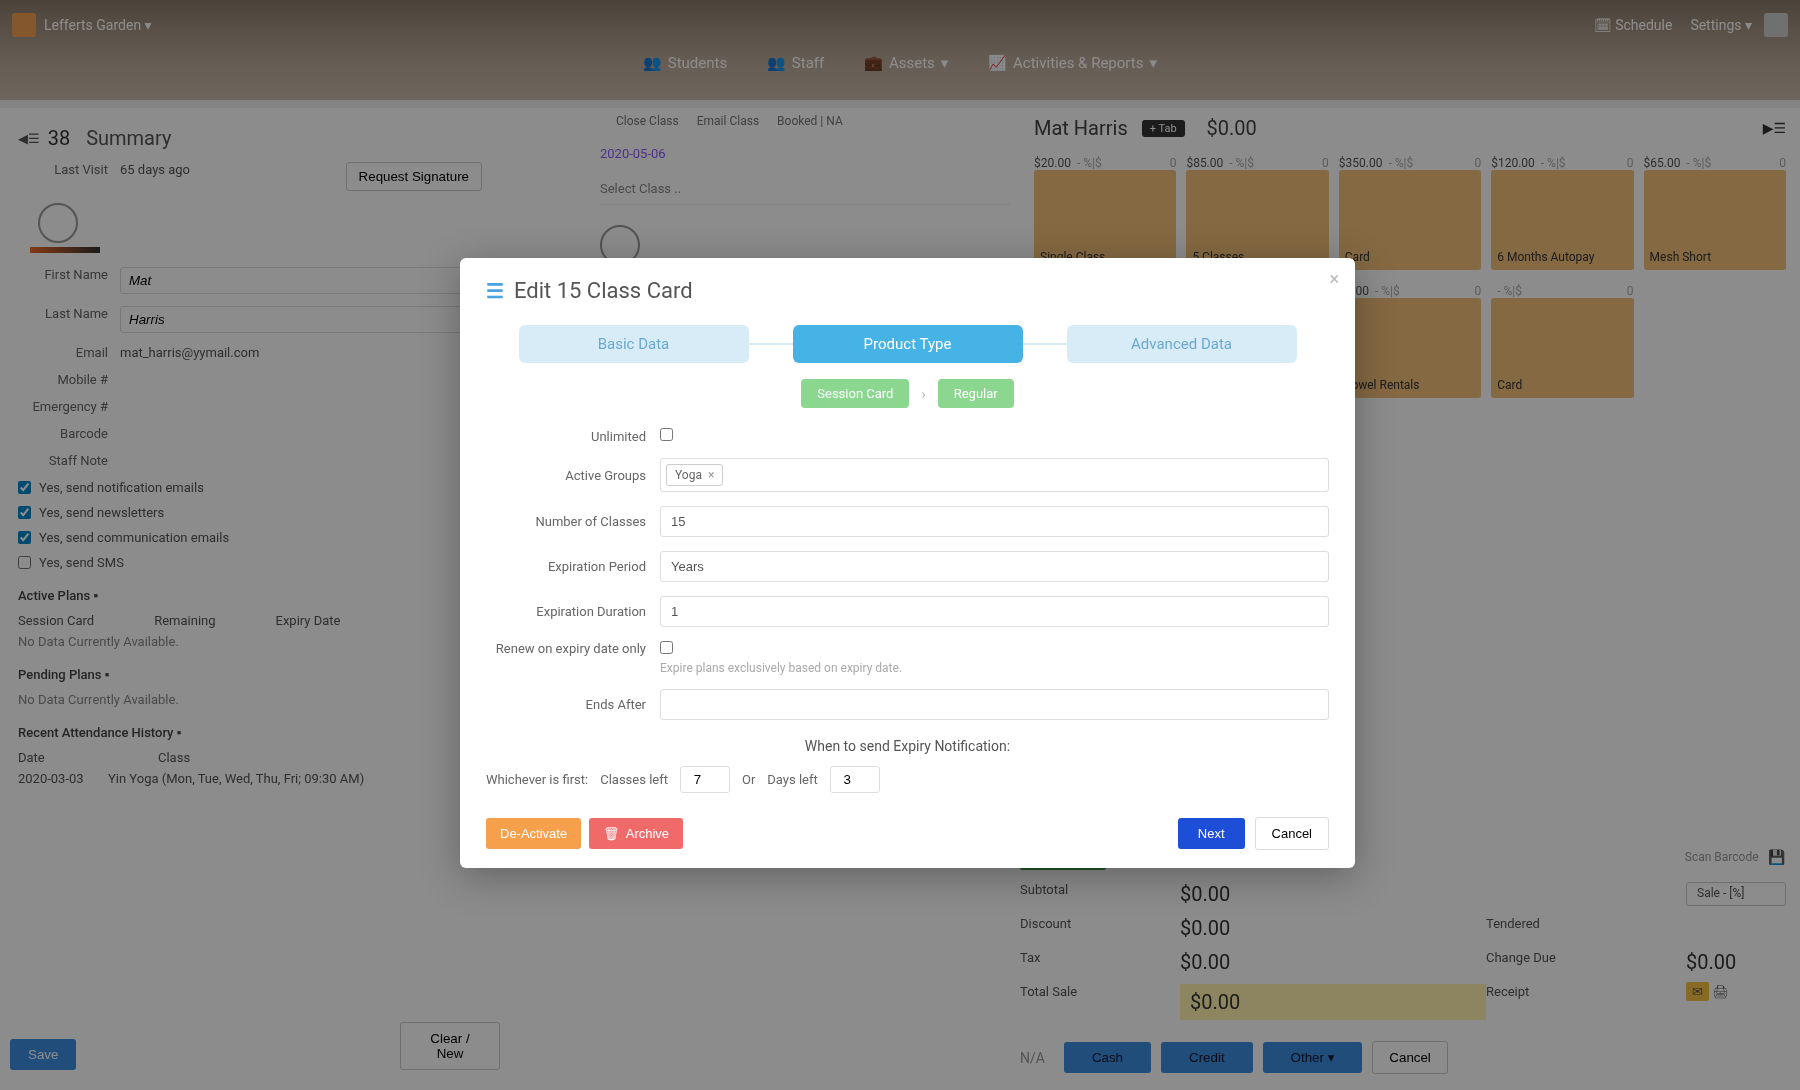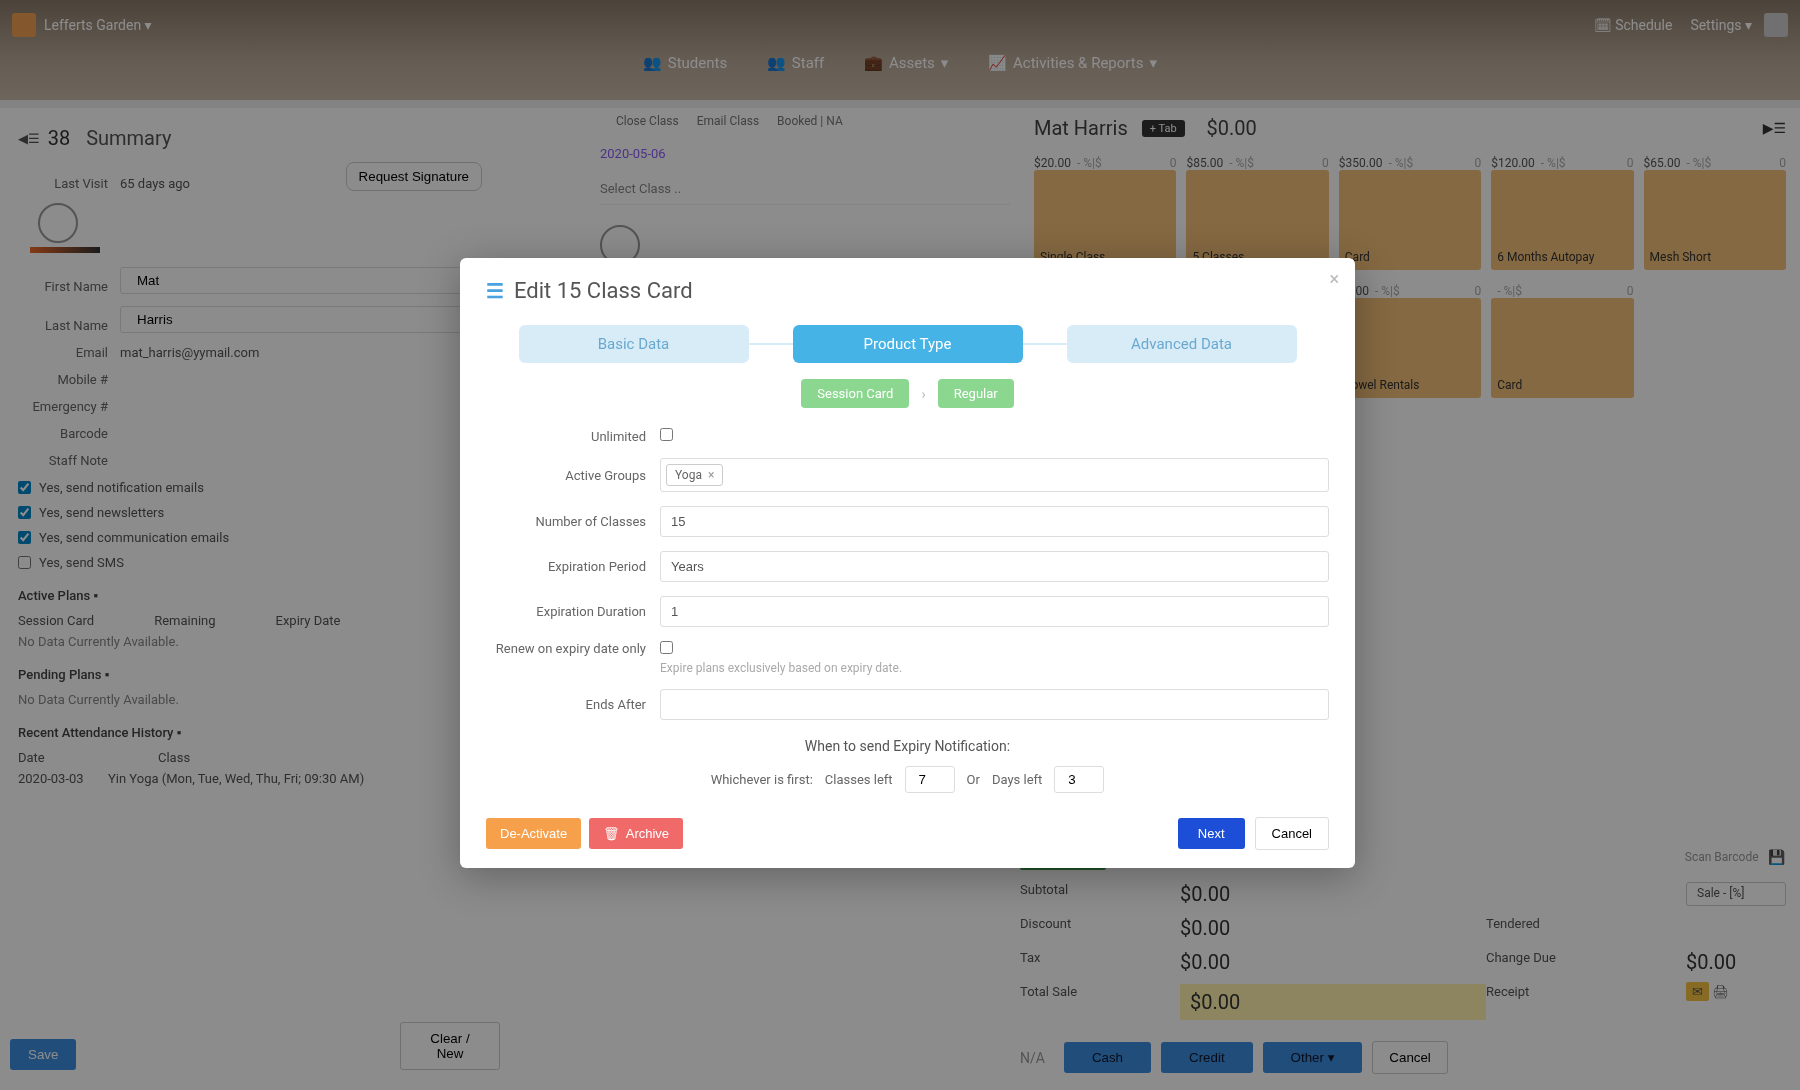--- a/index.html
+++ b/index.html
@@ -56,28 +56,28 @@
   position: absolute;
   left: 0; top: 0; bottom: 0;
   width: 500px;
   padding: 12px 18px;
   font-size: 13px;
   color: #555;
 }
 .left-col .num { font-size: 20px; color: #333; }
 .left-col .summary-title { font-size: 20px; margin-left: 16px; }
 .left-col .row { display:flex; align-items:center; margin: 6px 0; }
-.left-col .vrow { display:flex; align-items:flex-end; margin: 12px 0; font-size: 13px; }
+.left-col .vrow { display:flex; align-items:flex-start; margin: 12px 0; font-size: 13px; }
 .left-col .lvlabel { width: 90px; text-align:right; margin-right:12px; color:#666; }
 .left-col .cb { margin: 10px 0; display:flex; align-items:center; gap:8px; }
 .left-col .cb input { accent-color:#08c; }
 .left-col .section-header { font-weight:500; margin: 18px 0 10px; color:#444; }
 .left-col .thead { display:flex; gap:60px; color:#555; margin-bottom:6px;}
 .left-col input[type=text] {
-  border:1px solid #ddd; border-radius:3px; padding:5px 16px; flex:1;
+  border:1px solid #ddd; border-radius:3px; padding:5px 8px; flex:1;font-style:italic;
 }
 .save-btn {
   position:absolute; left:10px; bottom:20px;
   background:#3b8cde; color:#fff; border:none; padding:8px 18px; border-radius:3px;
 }
 .clear-btn {
   position:absolute; left:400px; bottom:20px;
   background:#fff; border:1px solid #ccc; padding:8px 16px; border-radius:3px;
 }
 .mid-col {
@@ -181,21 +181,21 @@
   background:#f3f3f3; color:#999;
 }
 .chip {
   display:inline-flex; align-items:center; gap:6px;
   border:1px solid #ccc; border-radius:3px; padding:3px 8px; font-size:12px; color:#666;
   background:#fff;
 }
 .chip .x { color:#999; cursor:pointer; }
 .helper { font-size:12px; color:#aaa; margin-top:4px;}
 .expiry-block { text-align:center; margin: 18px 0 10px; color:#555; }
-.expiry-row { display:flex; justify-content:center; align-items:center; gap:12px; font-size:13px; color:#666; margin-top:12px;}
+.expiry-row { display:flex; align-items:center; gap:12px; font-size:13px; color:#666; margin-top:12px;}
 .mini-input { width:50px; border:1px solid #ddd; border-radius:3px; padding:5px; text-align:center;}
 .modal-footer {
   display:flex; align-items:center; margin-top:24px;
 }
 .btn-deact { background:#f6a04b; color:#fff; border:none; padding:8px 14px; border-radius:3px; font-size:13px;}
 .btn-archive { background:#f06a6a; color:#fff; border:none; padding:8px 14px; border-radius:3px; font-size:13px; margin-left:8px; display:inline-flex; align-items:center; gap:6px;}
 .modal-footer .spacer{flex:1;}
 .btn-next { background:#1d4ed8; color:#fff; border:none; padding:8px 20px; border-radius:3px; font-size:13px;}
 .btn-cancel { background:#fff; border:1px solid #ddd; padding:8px 16px; border-radius:3px; font-size:13px; margin-left:10px;}
 .highlight-row { background:#fff3b0; padding:6px 10px;}
@@ -226,21 +226,21 @@
   <div class="left-col">
     <div class="row">
       <span>◀☰</span>
       <span class="num" style="margin-left:8px">38</span>
       <span class="summary-title">Summary</span>
     </div>
     <div class="vrow">
       <span class="lvlabel">Last Visit</span>
       <span>65 days ago</span>
       <span style="flex:1"></span>
-      <button style="border:1px solid #ccc;background:#fff;padding:6px 12px;border-radius:8px">Request Signature</button>
+      <button style="border:1px solid #ccc;background:#fff;padding:6px 12px;border-radius:3px">Request Signature</button>
     </div>
     <div style="width:40px;height:40px;border:2px solid #999;border-radius:50%;margin:4px 0 4px 20px"></div>
     <div style="width:70px;height:6px;background:linear-gradient(to right,#f06a2a,#333);margin:4px 0 14px 12px"></div>
 
     <div class="vrow">
         <span class="lvlabel">First Name</span>
         <input type="text" value="Mat" style="">
       </div>
     <div class="vrow">
         <span class="lvlabel">Last Name</span>

